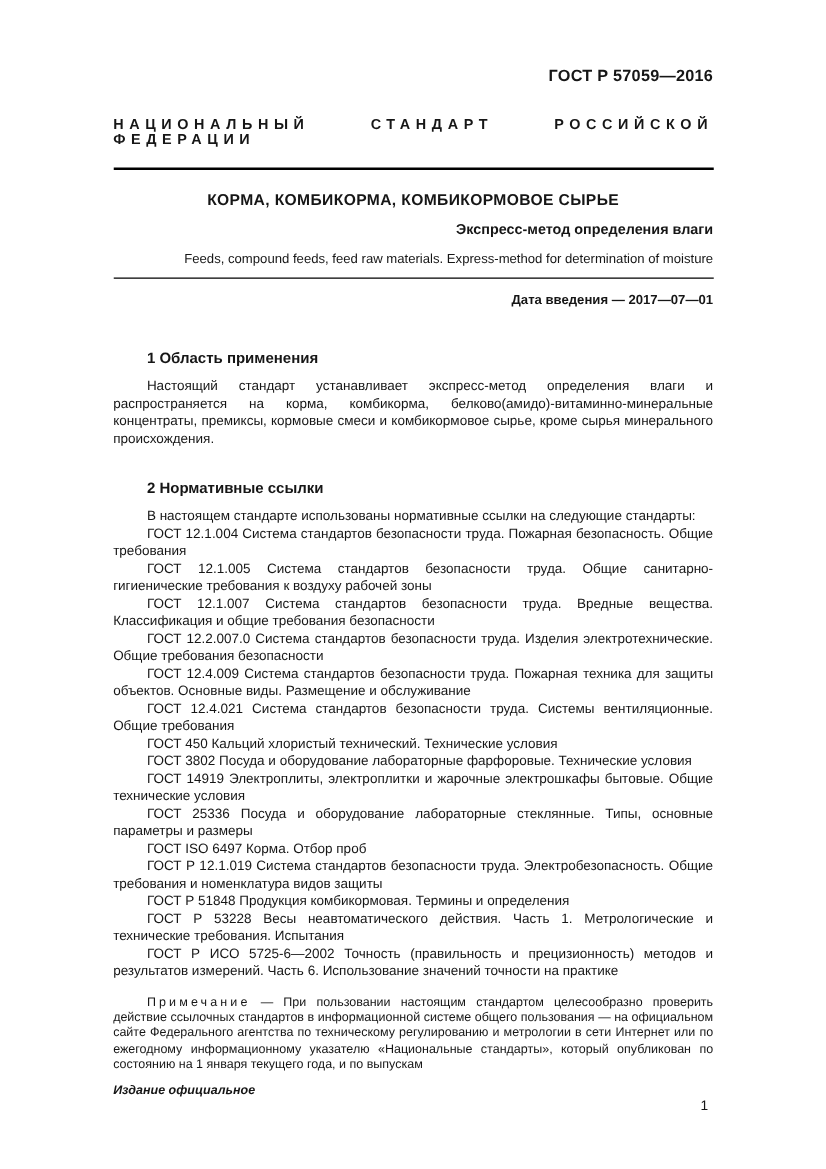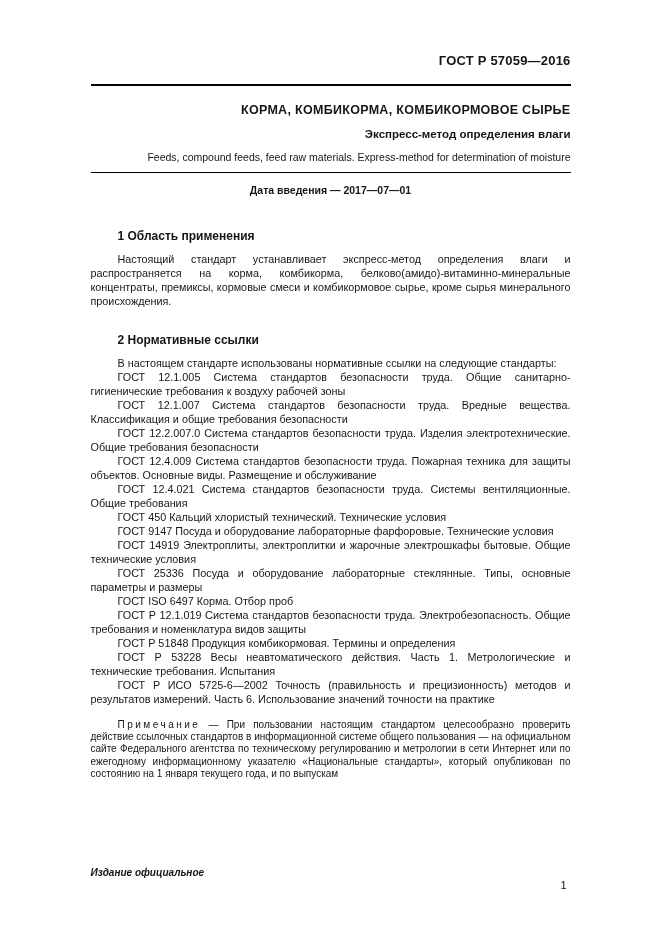--- a/index.html
+++ b/index.html
@@ -28,39 +28,39 @@
     font-size: 11.5px;
     letter-spacing: 4.5px;
     text-align: justify;
     text-align-last: justify;
   }
   .rule-thick { border-top: 2px solid #000; margin-top: 16px; }
   .rule-thin  { border-top: 1px solid #000; margin-top: 9px; }
 
   .title-ru {
     margin-top: 17px;
-    text-align: right;
+    text-align: center;
     font-weight: 700;
     font-size: 12.5px;
     letter-spacing: 0.3px;
   }
   .subtitle-ru {
     margin-top: 11px;
     text-align: right;
     font-weight: 700;
     font-size: 11.5px;
   }
   .title-en {
     margin-top: 11px;
     text-align: right;
     font-size: 10.5px;
   }
   .date-line {
     margin-top: 11px;
-    text-align: center;
+    text-align: right;
     font-weight: 700;
     font-size: 10.5px;
   }
 
   .sec-heading {
     margin: 25px 0 9px 0;
     padding-left: 27px;
     font-weight: 700;
     font-size: 12px;
   }
@@ -99,44 +99,46 @@
   }
 </style>
 </head>
 <body>
 
 <div class="page">
   <div class="content">
 
     <div class="doc-number">ГОСТ Р 57059—2016</div>
 
+    <div class="nat-std">НАЦИОНАЛЬНЫЙ СТАНДАРТ РОССИЙСКОЙ ФЕДЕРАЦИИ</div>
 
     <div class="rule-thick"></div>
 
     <div class="title-ru">КОРМА, КОМБИКОРМА, КОМБИКОРМОВОЕ СЫРЬЕ</div>
     <div class="subtitle-ru">Экспресс-метод определения влаги</div>
     <div class="title-en">Feeds, compound feeds, feed raw materials. Express-method for determination of moisture</div>
 
     <div class="rule-thin"></div>
 
     <div class="date-line">Дата введения — 2017—07—01</div>
 
     <h2 class="sec-heading first">1 Область применения</h2>
     <p class="body">Настоящий стандарт устанавливает экспресс-метод определения влаги и распространяется на корма, комбикорма, белково(амидо)-витаминно-минеральные концентраты, премиксы, кормовые смеси и комбикормовое сырье, кроме сырья минерального происхождения.</p>
 
     <h2 class="sec-heading">2 Нормативные ссылки</h2>
     <p class="body">В настоящем стандарте использованы нормативные ссылки на следующие стандарты:</p>
 
+    <p class="body">ГОСТ 12.1.004 Система стандартов безопасности труда. Пожарная безопасность. Общие требования</p>
     <p class="body">ГОСТ 12.1.005 Система стандартов безопасности труда. Общие санитарно-гигиенические требования к воздуху рабочей зоны</p>
     <p class="body">ГОСТ 12.1.007 Система стандартов безопасности труда. Вредные вещества. Классификация и общие требования безопасности</p>
     <p class="body">ГОСТ 12.2.007.0 Система стандартов безопасности труда. Изделия электротехнические. Общие требования безопасности</p>
     <p class="body">ГОСТ 12.4.009 Система стандартов безопасности труда. Пожарная техника для защиты объектов. Основные виды. Размещение и обслуживание</p>
     <p class="body">ГОСТ 12.4.021 Система стандартов безопасности труда. Системы вентиляционные. Общие требования</p>
     <p class="body">ГОСТ 450 Кальций хлористый технический. Технические условия</p>
-    <p class="body">ГОСТ 9147 Посуда и оборудование лабораторные фарфоровые. Технические условия</p>
+    <p class="body">ГОСТ 3802 Посуда и оборудование лабораторные фарфоровые. Технические условия</p>
     <p class="body">ГОСТ 14919 Электроплиты, электроплитки и жарочные электрошкафы бытовые. Общие технические условия</p>
     <p class="body">ГОСТ 25336 Посуда и оборудование лабораторные стеклянные. Типы, основные параметры и размеры</p>
     <p class="body">ГОСТ ISO 6497 Корма. Отбор проб</p>
     <p class="body">ГОСТ Р 12.1.019 Система стандартов безопасности труда. Электробезопасность. Общие требования и номенклатура видов защиты</p>
     <p class="body">ГОСТ Р 51848 Продукция комбикормовая. Термины и определения</p>
     <p class="body">ГОСТ Р 53228 Весы неавтоматического действия. Часть 1. Метрологические и технические требования. Испытания</p>
     <p class="body">ГОСТ Р ИСО 5725-6—2002 Точность (правильность и прецизионность) методов и результатов измерений. Часть 6. Использование значений точности на практике</p>
 
     <div class="note">
       <span class="note-label">Примечание</span>

